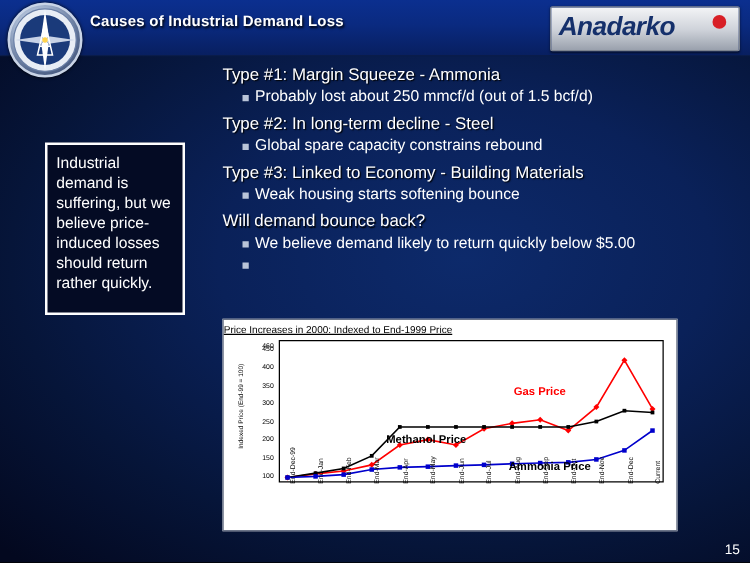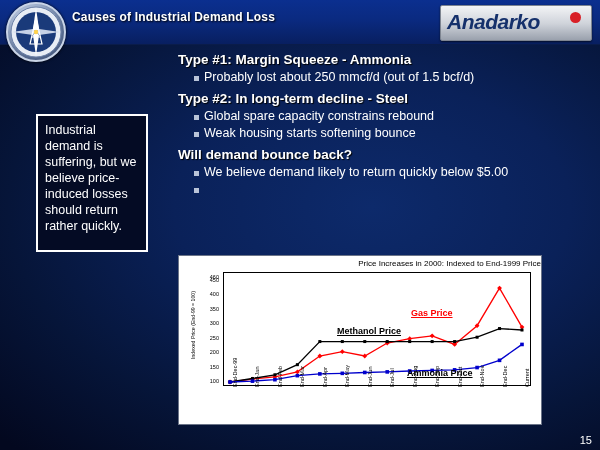--- a/index.html
+++ b/index.html
@@ -61,40 +61,40 @@
     border:2px solid #ffffff;
     padding:6px 7px;
     box-sizing:border-box;
   }
   .callout-text{
     color:#ffffff;font-size:12.5px;line-height:16px;font-weight:normal;
   }
   
   .content{position:absolute;left:178px;top:52px;width:410px;}
   .lvl1{
-    color:#ffffff;font-size:13.5px;font-weight:bold;margin-top:7px;
+    color:#ffffff;font-size:13.5px;font-weight:normal;margin-top:7px;
     text-shadow:1px 1px 1px #000;
   }
   .lvl1:first-child{margin-top:0;}
   .lvl2{
     color:#ffffff;font-size:12.5px;margin-left:16px;margin-top:3px;
     display:flex;align-items:flex-start;gap:5px;
   }
   .sq{
     display:inline-block;width:5px;height:5px;background:#b9c4d8;
     margin-top:6px;flex:0 0 auto;
   }
   
   .chart-panel{
     position:absolute;left:178px;top:255px;width:362px;height:168px;
     background:#ffffff;border:1px solid #6b7488;
   }
   .chart-title{
-    position:absolute;left:0;top:3px;width:100%;text-align:right;
-    font-size:8px;color:#000;font-weight:normal;
+    position:absolute;left:0;top:3px;width:100%;text-align:left;
+    font-size:8px;color:#000;font-weight:normal;text-decoration:underline;
   }
   .plot-frame{
     position:absolute;left:44px;top:16px;width:306px;height:112px;
     border:1px solid #000;background:#fff;
   }
   .ylabel{
     position:absolute;left:2px;top:16px;width:12px;height:112px;
   }
   .ylabel span{
     position:absolute;left:-44px;top:50px;width:112px;text-align:center;
@@ -104,21 +104,21 @@
   }
   .ytick{
     position:absolute;font-size:5.5px;color:#000;text-align:right;width:22px;
   }
   .xtick{
     position:absolute;font-size:5.5px;color:#000;
     transform:rotate(-90deg);transform-origin:left top;
     white-space:nowrap;
   }
   .series-label{
-    position:absolute;font-size:9px;font-weight:bold;text-decoration:underline;
+    position:absolute;font-size:9px;font-weight:bold;
   }
   .page-num{
     position:absolute;right:8px;bottom:4px;color:#ffffff;font-size:11px;
   }
 </style>
 </head>
 <body>
 
 <div class="slide">
 
@@ -155,20 +155,21 @@
       <span class="sq"></span>
       <span>Probably lost about 250 mmcf/d (out of 1.5 bcf/d)</span>
     </div>
 
     <div class="lvl1">Type #2:  In long-term decline - Steel</div>
     <div class="lvl2">
       <span class="sq"></span>
       <span>Global spare capacity constrains rebound</span>
     </div>
 
+    <div class="lvl1">Type #3:  Linked to Economy - Building Materials</div>
     <div class="lvl2">
       <span class="sq"></span>
       <span>Weak housing starts softening bounce</span>
     </div>
 
     <div class="lvl1">Will demand bounce back?</div>
     <div class="lvl2">
       <span class="sq"></span>
       <span>We believe demand likely to return quickly below $5.00</span>
     </div>
@@ -253,18 +254,18 @@
         <div class="xtick" style="left: 210.231px; top: 131px;">End-Jul</div>
         <div class="xtick" style="left: 232.692px; top: 131px;">End-Aug</div>
         <div class="xtick" style="left: 255.154px; top: 131px;">End-Sep</div>
         <div class="xtick" style="left: 277.615px; top: 131px;">End-Oct</div>
         <div class="xtick" style="left: 300.077px; top: 131px;">End-Nov</div>
         <div class="xtick" style="left: 322.538px; top: 131px;">End-Dec</div>
         <div class="xtick" style="left: 345px; top: 131px;">Current</div>
       </div>
 
     <div class="series-label" style="left:232px;top:52px;color:#ff0000;">Gas Price</div>
-    <div class="series-label" style="left:130px;top:70px;color:#000000;margin-left:28px;">Methanol Price</div>
+    <div class="series-label" style="left:130px;top:90px;color:#000000;">Methanol Price</div>
     <div class="series-label" style="left:228px;top:112px;color:#000000;">Ammonia Price</div>
   </div>
 
   <div class="page-num">15</div>
 </div>
 
 </body></html>

